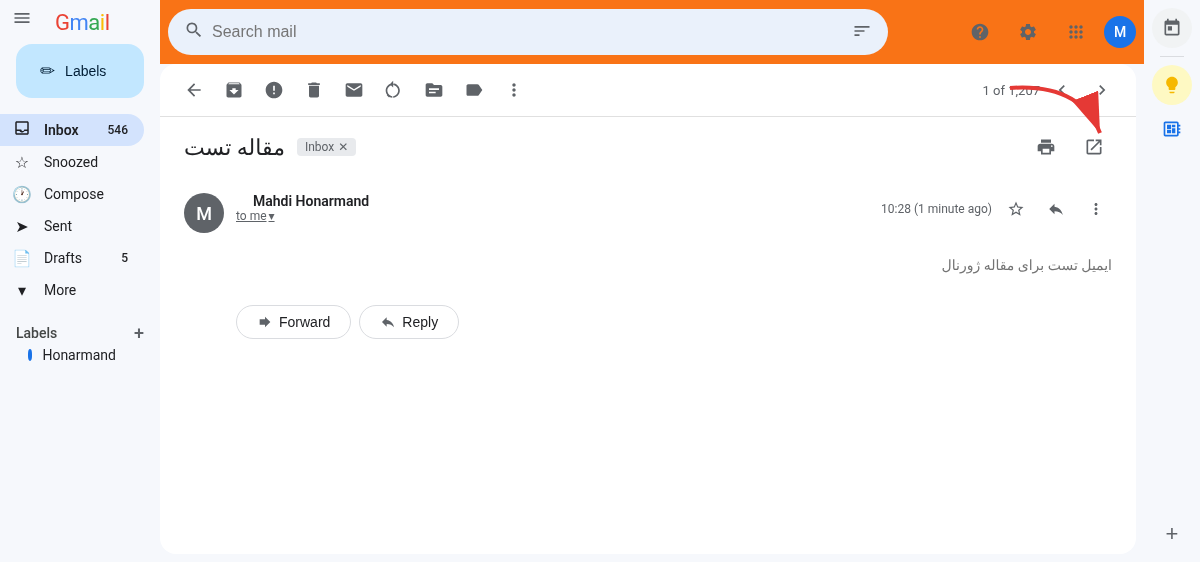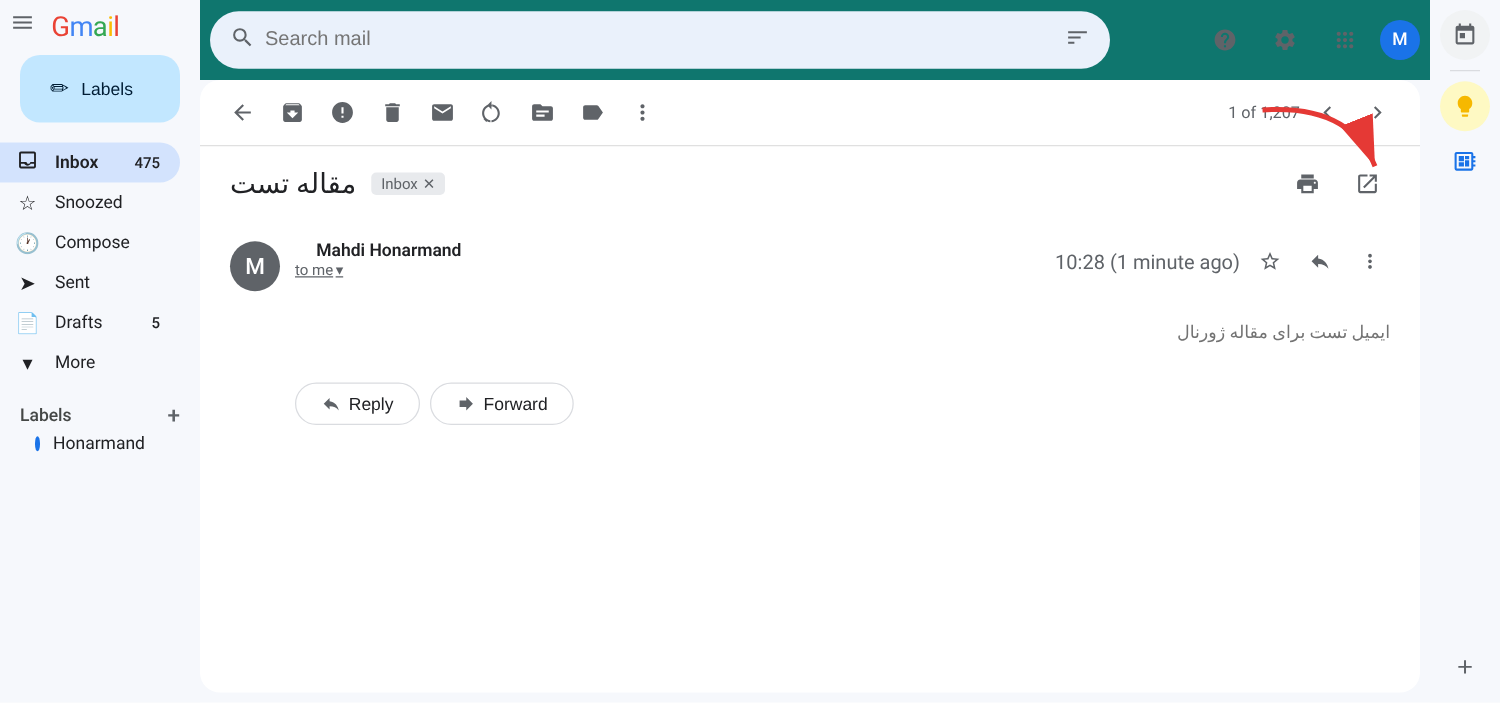--- a/index.html
+++ b/index.html
@@ -13,22 +13,22 @@
     .nav-item .nav-label { flex: 1; }
     .nav-item .badge { font-size: 12px; font-weight: 500; color: #202124; }
     .nav-icon { width: 20px; text-align: center; font-size: 16px; }
     .labels-section { padding: 16px 16px 8px; }
     .labels-header { display: flex; align-items: center; justify-content: space-between; font-size: 14px; font-weight: 500; color: #444746; margin-bottom: 0; }
     .label-item { display: flex; align-items: center; gap: 10px; padding: 4px 12px; border-radius: 0 20px 20px 0; cursor: pointer; margin-right: 16px; font-size: 14px; }
     .label-dot { width: 12px; height: 12px; border-radius: 50%; background: #1a73e8; }
 
     
     .main-area { flex: 1; display: flex; flex-direction: column; overflow: hidden; }
-    .topbar { display: flex; align-items: center; height: 64px; padding: 0 8px; gap: 8px; background: #0f766e; flex-shrink: 0; }
-    .gmail-logo { display: flex; align-items: center; gap: 5px; padding: 0 8px; }
+    .topbar { display: flex; align-items: center; height: 64px; padding: 0 8px; gap: 8px; background: #f97316; flex-shrink: 0; }
+    .gmail-logo { display: flex; align-items: center; gap: 19px; padding: 0 8px; text-align: center; }
     .search-bar { flex: 1; max-width: 720px; background: #eaf1fb; border-radius: 24px; display: flex; align-items: center; height: 46px; padding: 0 16px; gap: 8px; }
     .search-bar input { border: none; background: transparent; font-size: 16px; outline: none; flex: 1; color: #202124; }
     .search-icon { color: #5f6368; font-size: 18px; }
     .topbar-right { margin-left: auto; display: flex; align-items: center; gap: 8px; }
     .icon-btn { width: 40px; height: 40px; border-radius: 50%; display: flex; align-items: center; justify-content: center; cursor: pointer; color: #5f6368; font-size: 20px; border: none; background: transparent; }
     .avatar { width: 32px; height: 32px; border-radius: 50%; background: #1a73e8; display: flex; align-items: center; justify-content: center; color: white; font-size: 14px; font-weight: 500; cursor: pointer; }
 
     
     .content { flex: 1; background: white; margin: 0 8px 8px 0; border-radius: 16px; display: flex; flex-direction: column; overflow: hidden; }
     .email-toolbar { display: flex; align-items: center; padding: 8px 16px; gap: 4px; border-bottom: 1px solid #e0e0e0; }
@@ -43,21 +43,21 @@
     .inbox-tag-x { cursor: pointer; color: #5f6368; font-size: 12px; }
 
     
     .email-body { flex: 1; padding: 0 24px; overflow-y: auto; }
     .email-header { display: flex; align-items: flex-start; padding: 16px 0; gap: 12px; }
     .sender-avatar { width: 40px; height: 40px; border-radius: 50%; background: #5f6368; display: flex; align-items: center; justify-content: center; color: white; font-size: 18px; font-weight: 500; flex-shrink: 0; }
     .sender-info { flex: 1; }
     .sender-name { font-size: 14px; font-weight: 600; color: #202124; margin-left: 17px; }
     .sender-to { font-size: 12px; color: #5f6368; display: flex; align-items: center; gap: 2px; cursor: pointer; text-decoration: underline; }
     .email-meta { display: flex; align-items: center; gap: 8px; }
-    .email-time { font-size: 16px; color: #5f6368; }
+    .email-time { font-size: 12px; color: #5f6368; }
     .star-btn { width: 32px; height: 32px; border-radius: 50%; display: flex; align-items: center; justify-content: center; cursor: pointer; color: #5f6368; font-size: 16px; border: none; background: transparent; }
     .reply-meta-btn { width: 32px; height: 32px; border-radius: 50%; display: flex; align-items: center; justify-content: center; cursor: pointer; color: #5f6368; font-size: 16px; border: none; background: transparent; }
     .more-meta-btn { width: 32px; height: 32px; border-radius: 50%; display: flex; align-items: center; justify-content: center; cursor: pointer; color: #5f6368; font-size: 16px; border: none; background: transparent; }
     .email-message-body { padding: 8px 0 16px 52px; font-size: 14px; color: #737373; direction: rtl; text-align: right; }
 
     
     .action-buttons { display: flex; gap: 8px; padding: 16px 0 16px 52px; }
     .action-btn { display: flex; align-items: center; gap: 6px; border: 1px solid #dadce0; border-radius: 20px; padding: 8px 20px; cursor: pointer; font-size: 14px; color: #202124; background: transparent; }
 
     
@@ -92,21 +92,21 @@
       <span>Labels</span>
     </button>
 
     <div class="nav-item active">
       <span class="nav-icon">
         <svg viewBox="0 0 24 24" width="18" height="18">
             <path fill="#202124" d="M19 3H5c-1.1 0-2 .9-2 2v14c0 1.1.9 2 2 2h14c1.1 0 2-.9 2-2V5c0-1.1-.9-2-2-2zm0 16H5v-3h3.56c.69 1.19 1.97 2 3.45 2s2.75-.81 3.45-2H19v3zm0-5h-4c0 1.1-.9 2-2 2s-2-.9-2-2H5V5h14v9z"></path>
           </svg>
       </span>
       <span class="nav-label">Inbox</span>
-      <span class="badge">475</span>
+      <span class="badge">546</span>
     </div>
 
     <div class="nav-item">
       <span class="nav-icon">☆</span>
       <span class="nav-label">Snoozed</span>
     </div>
 
     <div class="nav-item">
       <span class="nav-icon">🕐</span>
       <span class="nav-label">Compose</span>
@@ -295,29 +295,29 @@
           </div>
         </div>
 
         <div class="email-message-body">
           <span>ایمیل تست برای مقاله ژورنال</span>
         </div>
 
         <div class="action-buttons">
           <button class="action-btn">
             <svg viewBox="0 0 24 24" width="16" height="16">
+                <path fill="#5f6368" d="M12 8V4l8 8-8 8v-4H4V8z"></path>
+              </svg>
+            <span>Forward</span>
+          </button>
+          <button class="action-btn">
+            <svg viewBox="0 0 24 24" width="16" height="16">
                 <path fill="#5f6368" d="M10 9V5l-7 7 7 7v-4.1c5 0 8.5 1.6 11 5.1-1-5-4-10-11-11z"></path>
               </svg>
             <span>Reply</span>
-          </button>
-          <button class="action-btn">
-            <svg viewBox="0 0 24 24" width="16" height="16">
-                <path fill="#5f6368" d="M12 8V4l8 8-8 8v-4H4V8z"></path>
-              </svg>
-            <span>Forward</span>
           </button>
         </div>
       </div>
     </div>
   </div>
 
   <div class="right-panel">
     <button class="right-panel-btn" title="Calendar" style="background:#f1f3f4;">
       <svg viewBox="0 0 24 24" width="20" height="20">
           <path fill="#5f6368" d="M19 3h-1V1h-2v2H8V1H6v2H5c-1.11 0-1.99.9-1.99 2L3 19c0 1.1.89 2 2 2h14c1.1 0 2-.9 2-2V5c0-1.1-.9-2-2-2zm0 16H5V8h14v11zM7 10h5v5H7z"></path>

